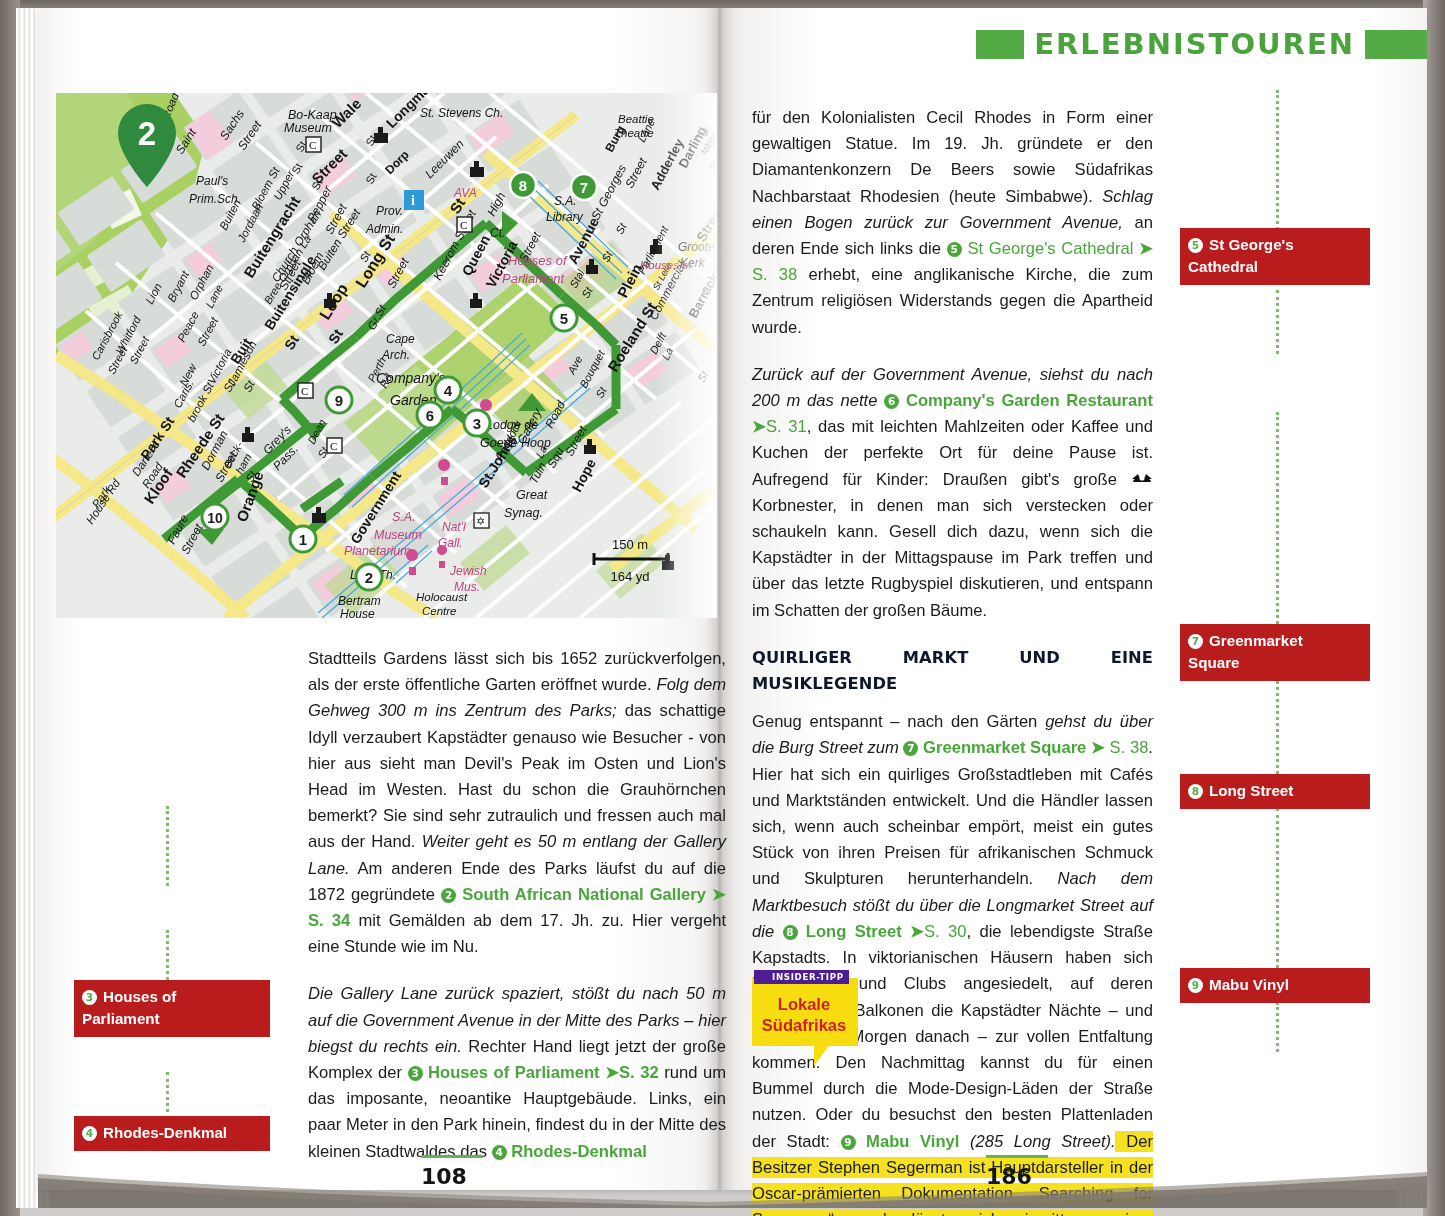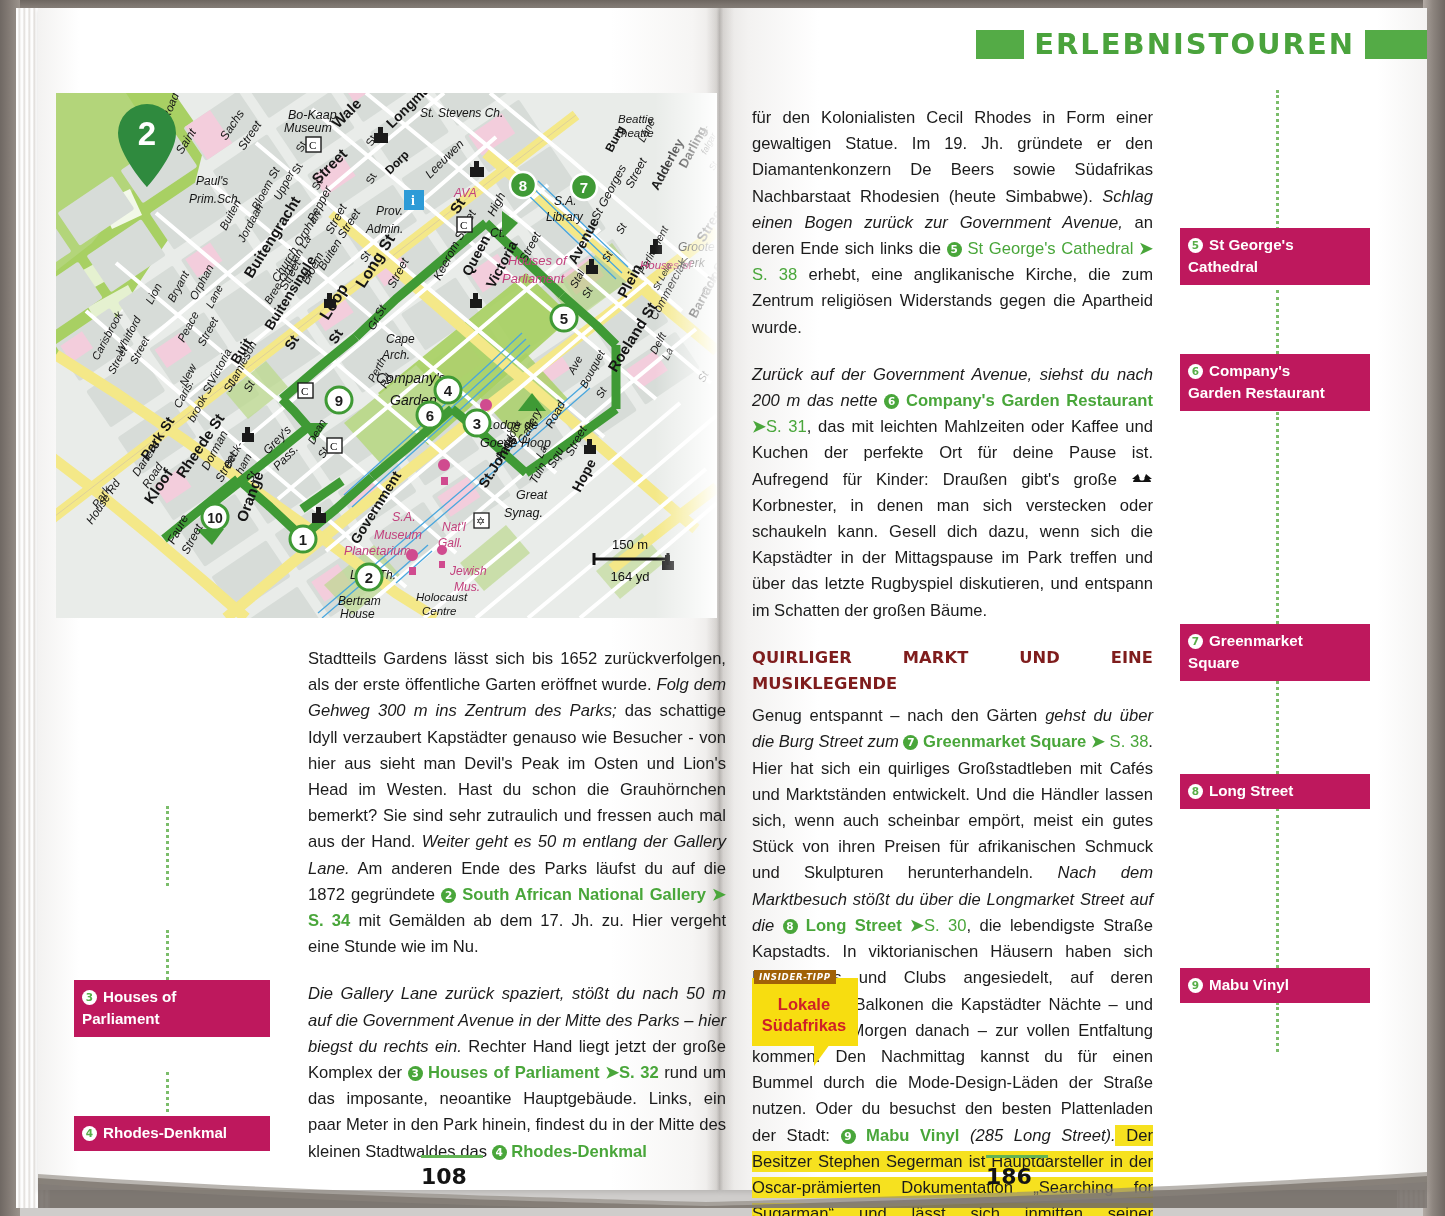--- a/index.html
+++ b/index.html
@@ -87,22 +87,22 @@
     -webkit-hyphens:none;hyphens:none;
   }
   .col-left{left:308px;top:646px;width:418px;}
   .col-right{left:752px;top:105px;width:401px;}
   .col p{margin:0 0 21px 0;}
   .col p:last-child{margin-bottom:0;}
   .it{font-style:italic;}
   .gr{color:#49a63a;font-weight:bold;}
   .gr-norm{color:#49a63a;}
   .sec-head{
-    color:#7f1d1d;font-weight:bold;font-size:16.3px;letter-spacing:.1px;
-    margin:0 0 6px 0;font-family:"DejaVu Sans", sans-serif;
+    color:#0f172a;font-weight:bold;font-size:16.3px;letter-spacing:.1px;
+    margin:0 0 12px 0;font-family:"DejaVu Sans", sans-serif;
   }
   .hl{background:#f6e11f;box-shadow:0 0 0 1px #f6e11f;}
 
   
   .num{
     display:inline-block;width:15px;height:15px;border-radius:50%;
     background:#49a63a;color:#fff;font-size:10.5px;line-height:15px;
     text-align:center;font-weight:bold;vertical-align:1px;
     font-family:"DejaVu Sans", sans-serif;
   }
@@ -110,21 +110,21 @@
 
   
   .nest-ico{display:inline-block;width:22px;height:14px;vertical-align:-2px;}
 
   
   .rail{position:absolute;border-left:3px dotted #7bbd6a;}
   .rail-left{left:166px;}
   .rail-right{left:1276px;}
 
   .marker{
-    position:absolute;background:#be185d;color:#fff;
+    position:absolute;background:#b91c1c;color:#fff;
     font-weight:bold;font-size:15.2px;line-height:22px;
     padding:6px 24px 7px 8px;box-sizing:border-box;
   }
   .marker .num{background:#fff;color:#57ae48;margin-right:6px;}
   .marker-left{left:74px;width:196px;}
   .marker-right{left:1180px;width:190px;}
 
   
   .tip{
     position:absolute;left:752px;top:968px;width:108px;height:96px;
@@ -132,24 +132,23 @@
   }
   .tip-bubble{
     position:absolute;left:0;top:10px;width:106px;height:68px;background:#f7dd10;
   }
   .tip-tail{
     position:absolute;left:62px;top:76px;width:0;height:0;
     border-left:16px solid #f7dd10;border-right:10px solid transparent;
     border-bottom:22px solid transparent;
   }
   .tip-ribbon{
-    position:absolute;left:2px;top:2px;background:#a16207;color:#fff;
-    font-size:8.6px;font-weight:bold;letter-spacing:.7px;padding:2px 5px 2px 5px;
+    position:absolute;left:2px;top:2px;background:#4c1d95;color:#fff;
+    font-size:8.6px;font-weight:bold;letter-spacing:.7px;padding:2px 5px 2px 18px;
     font-family:"DejaVu Sans", sans-serif;
-    font-style:italic;
   }
   .tip-text{
     position:absolute;left:0;top:26px;width:104px;text-align:center;
     color:#cf2027;font-weight:bold;font-size:16.5px;line-height:21px;
   }
 
   
   .pg{position:absolute;bottom:27px;}
   .pg-rule{width:62px;height:3.5px;background:#63b455;margin-bottom:6px;}
   .pg-num{font-size:22px;font-weight:bold;color:#141414;font-family:"DejaVu Sans", sans-serif;}
@@ -681,23 +680,20 @@
   <div class="rail rail-right" style="top:90px;height:140px;"></div>
   <div class="rail rail-right" style="top:290px;height:64px;"></div>
   <div class="rail rail-right" style="top:412px;height:212px;"></div>
   <div class="rail rail-right" style="top:676px;height:98px;"></div>
   <div class="rail rail-right" style="top:808px;height:160px;"></div>
   <div class="rail rail-right" style="top:1002px;height:50px;"></div>
 
   <div class="marker marker-right" style="top:228px;">
     <span class="num">5</span><span>St George's Cathedral</span>
   </div>
-  <div class="marker marker-right" style="top:354px;">
-    <span class="num">6</span><span>Company's Garden Restaurant</span>
-  </div>
   <div class="marker marker-right" style="top:624px;">
     <span class="num">7</span><span>Greenmarket Square</span>
   </div>
   <div class="marker marker-right" style="top:774px;">
     <span class="num">8</span><span>Long Street</span>
   </div>
   <div class="marker marker-right" style="top:968px;">
     <span class="num">9</span><span>Mabu Vinyl</span>
   </div>
 

